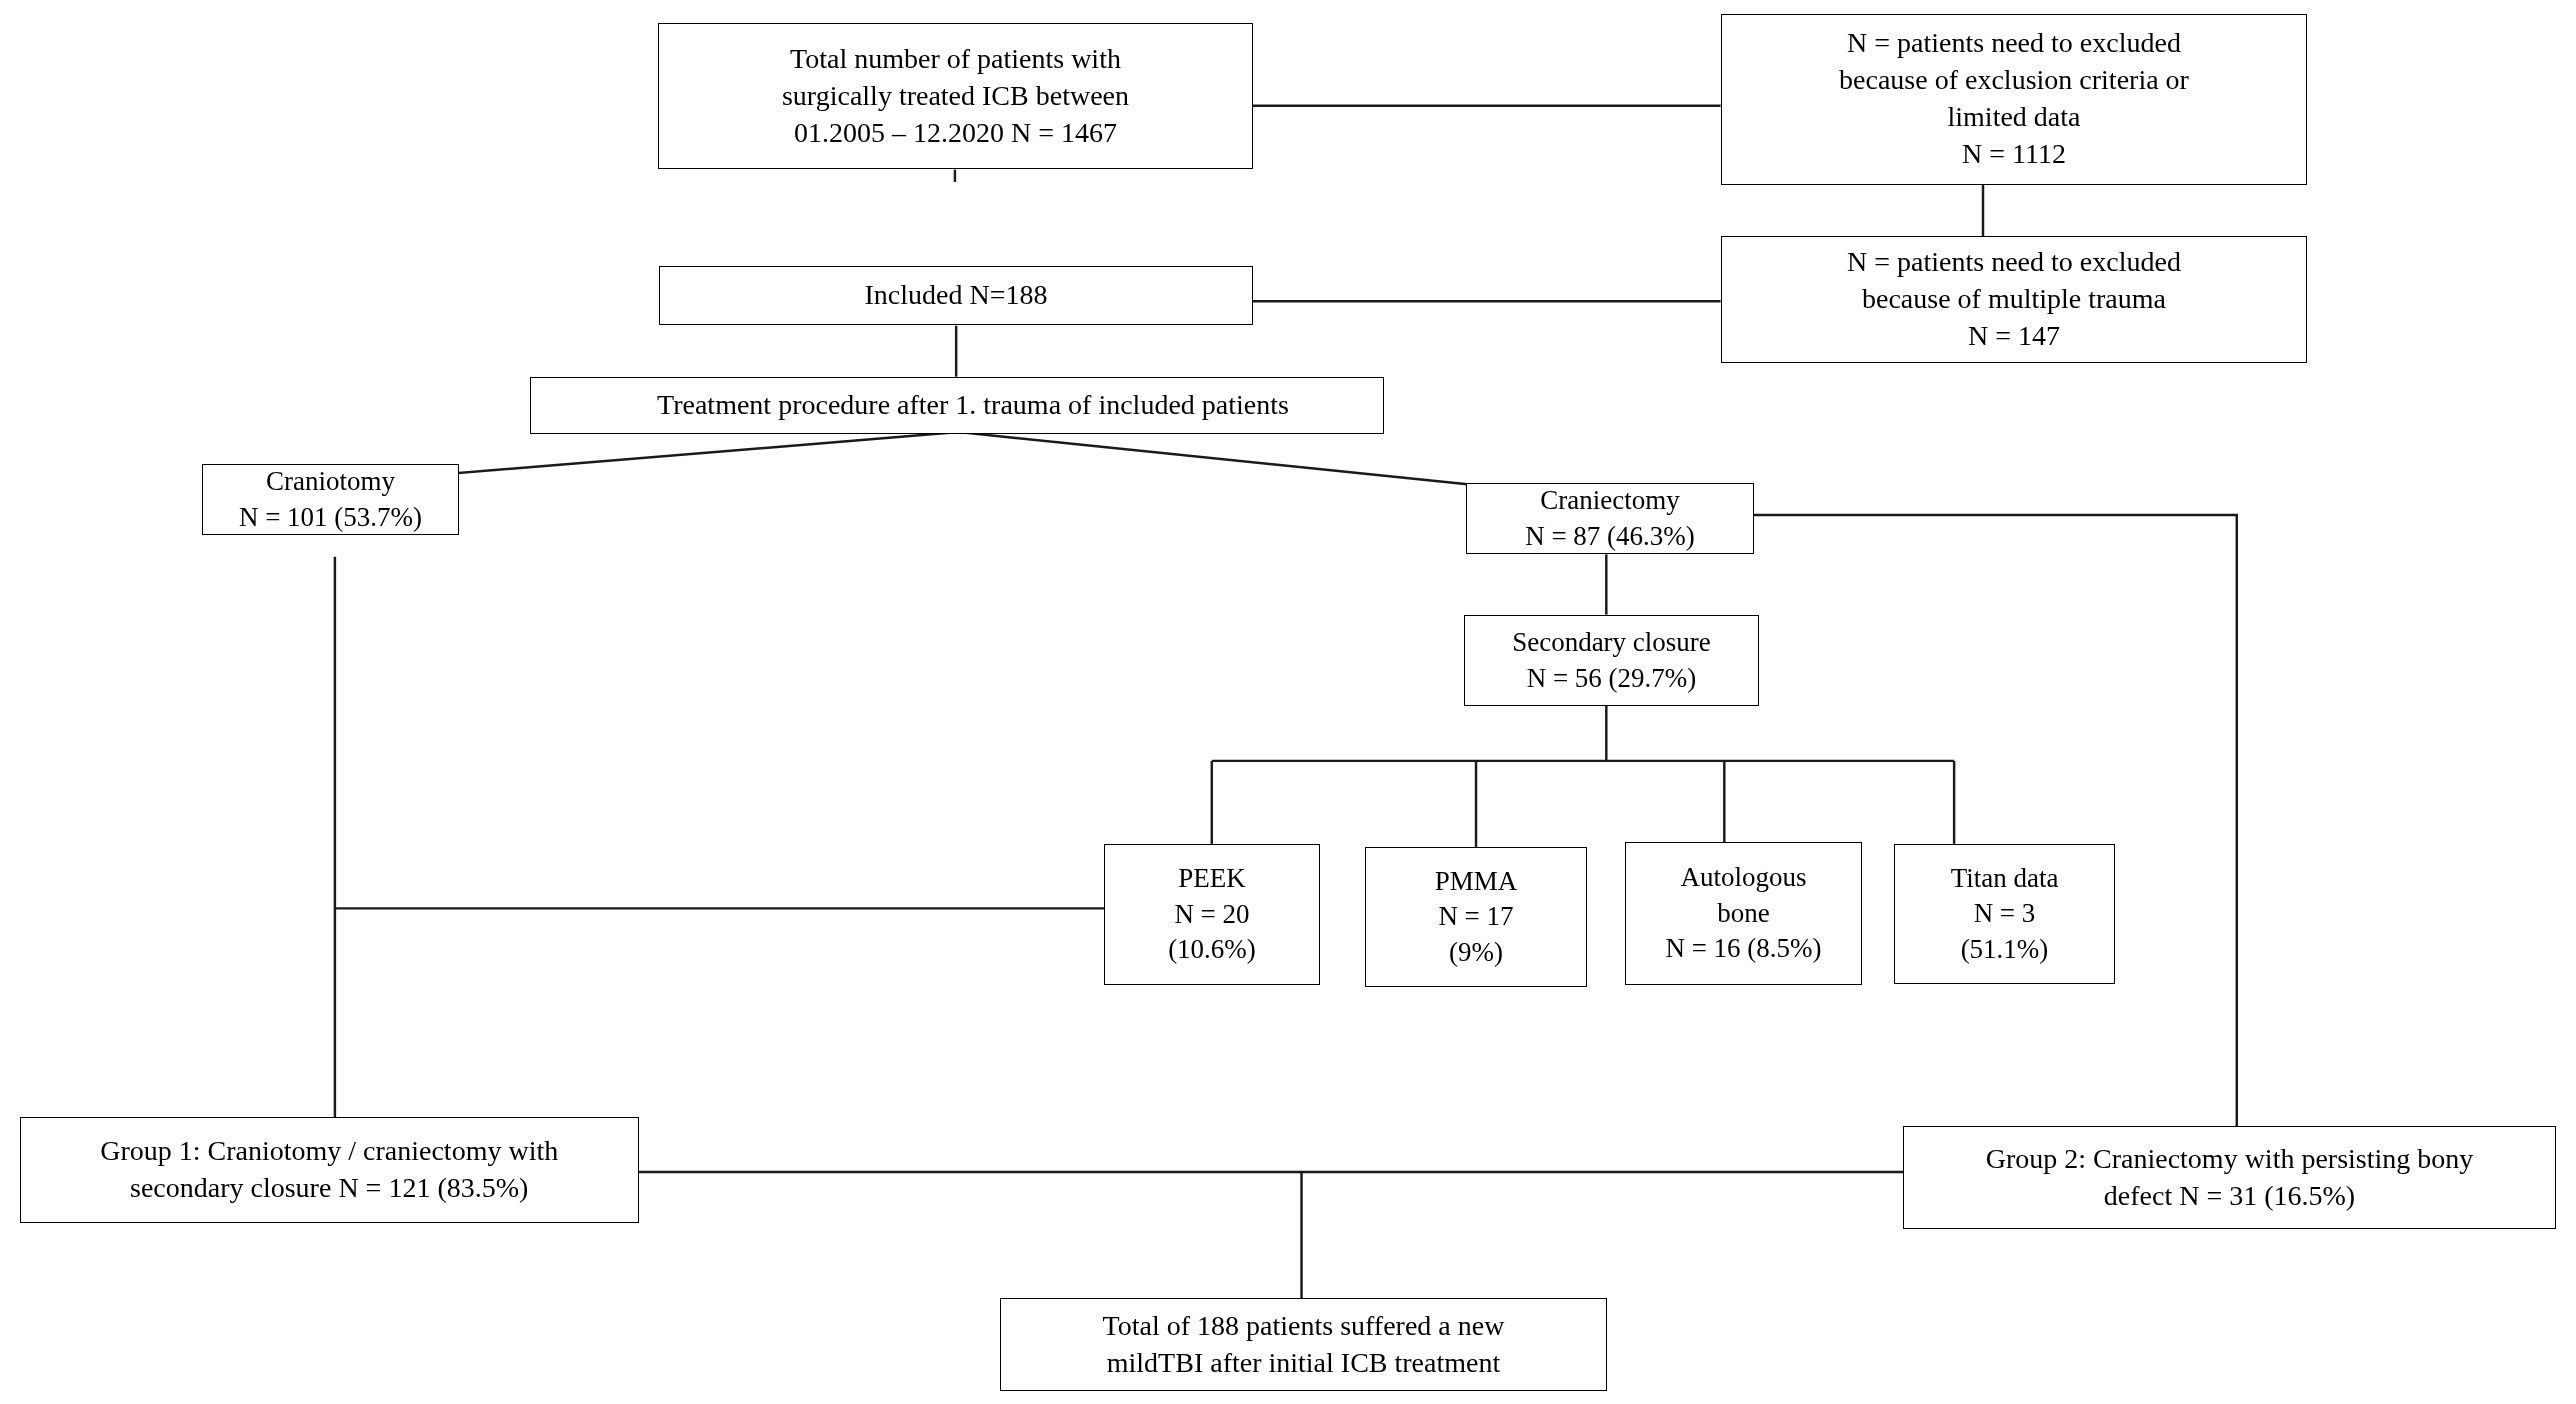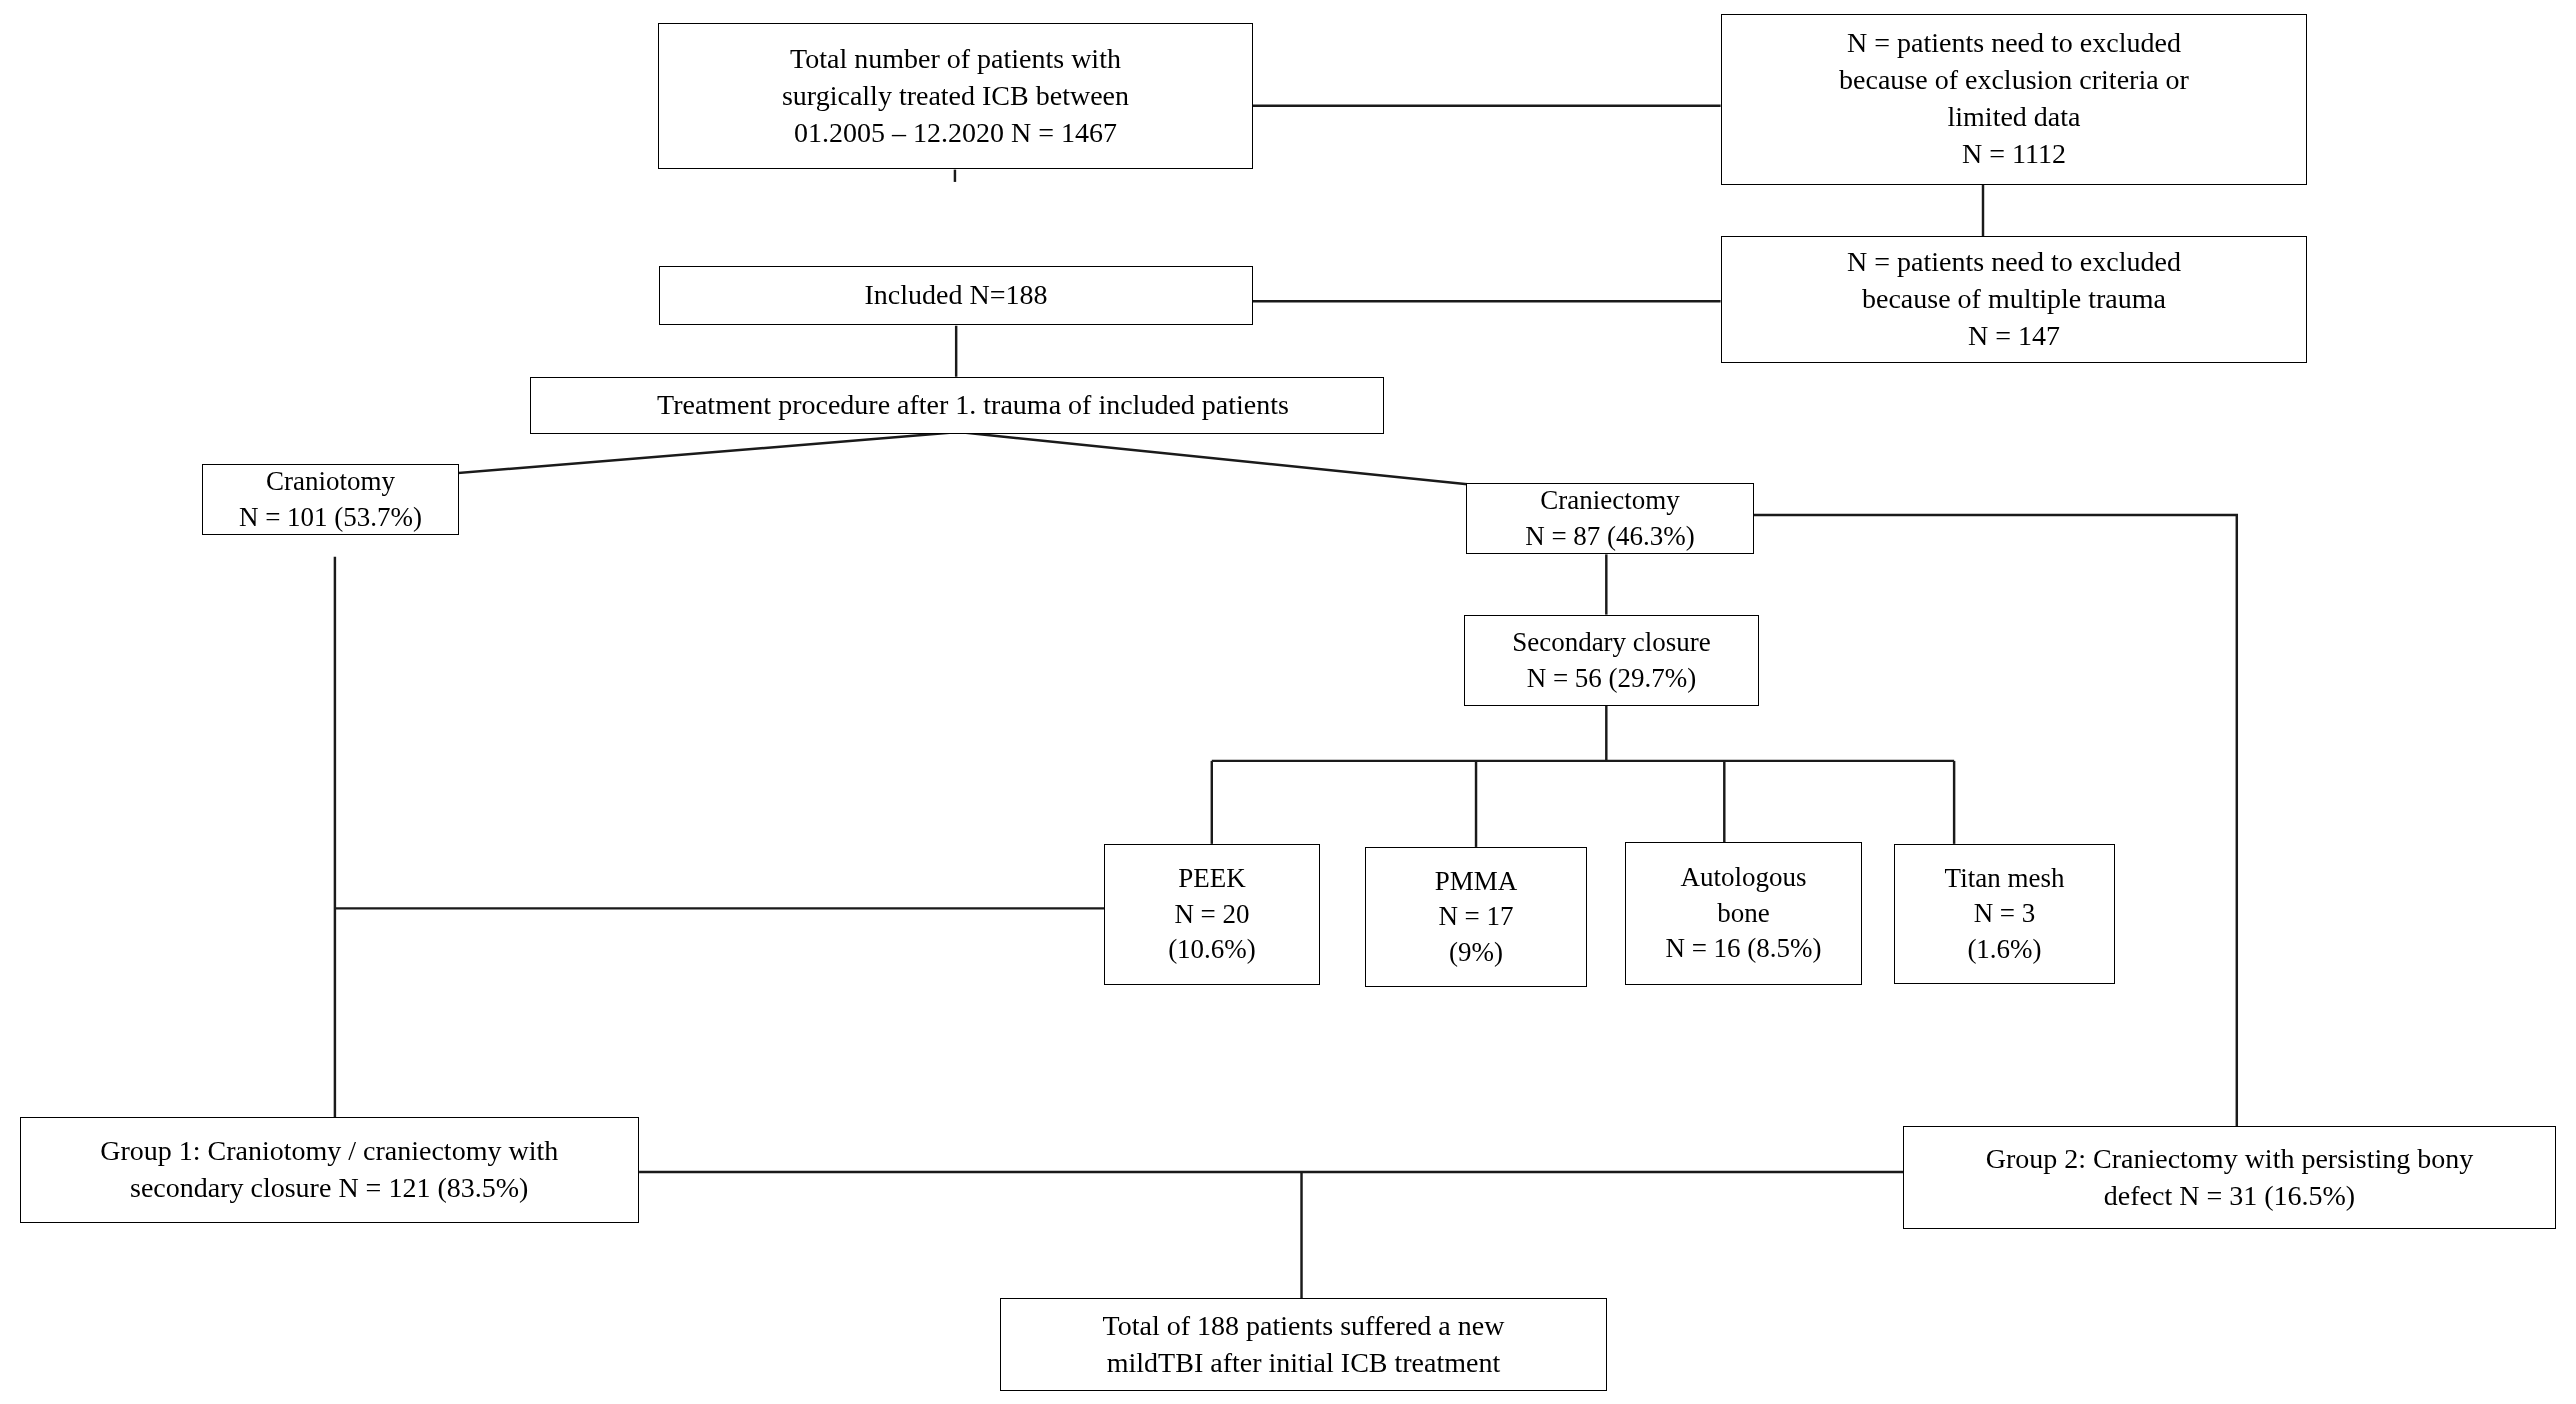--- a/index.html
+++ b/index.html
@@ -145,23 +145,23 @@
     <span class="ln">(9%)</span>
   </div>
 
   <div class="node fs-mid" style="left:1625px; top:842px; width:237px; height:143px;">
     <span class="ln">Autologous</span>
     <span class="ln">bone</span>
     <span class="ln">N = 16 (8.5%)</span>
   </div>
 
   <div class="node fs-mid" style="left:1894px; top:844px; width:221px; height:140px;">
-    <span class="ln">Titan mesh</span>
+    <span class="ln">Titan data</span>
     <span class="ln">N = 3</span>
-    <span class="ln">(1.6%)</span>
+    <span class="ln">(51.1%)</span>
   </div>
 
   <div class="node fs-big" style="left:19.7px; top:1117px; width:619px; height:106px;">
     <span class="ln">Group 1: Craniotomy / craniectomy with</span>
     <span class="ln">secondary closure N = 121 (83.5%)</span>
   </div>
 
   <div class="node fs-big" style="left:1903px; top:1126px; width:653px; height:103px;">
     <span class="ln">Group 2: Craniectomy with persisting bony</span>
     <span class="ln">defect N = 31 (16.5%)</span>

